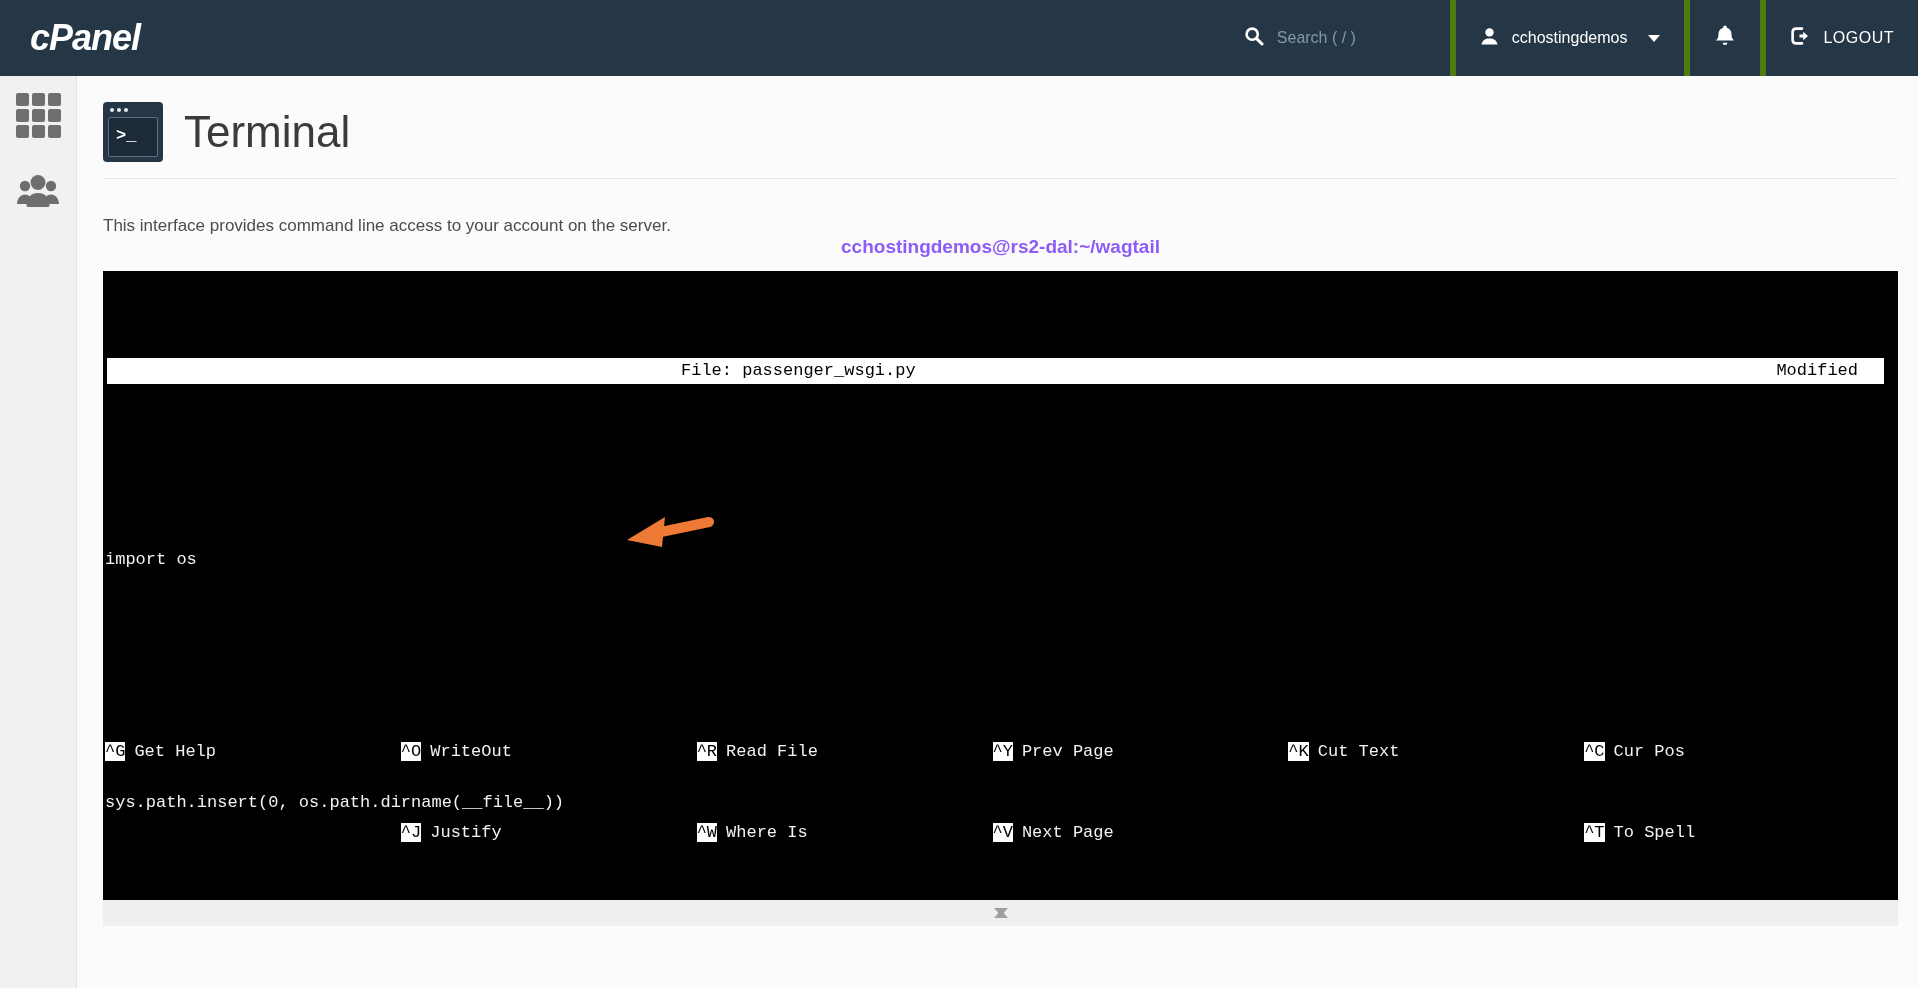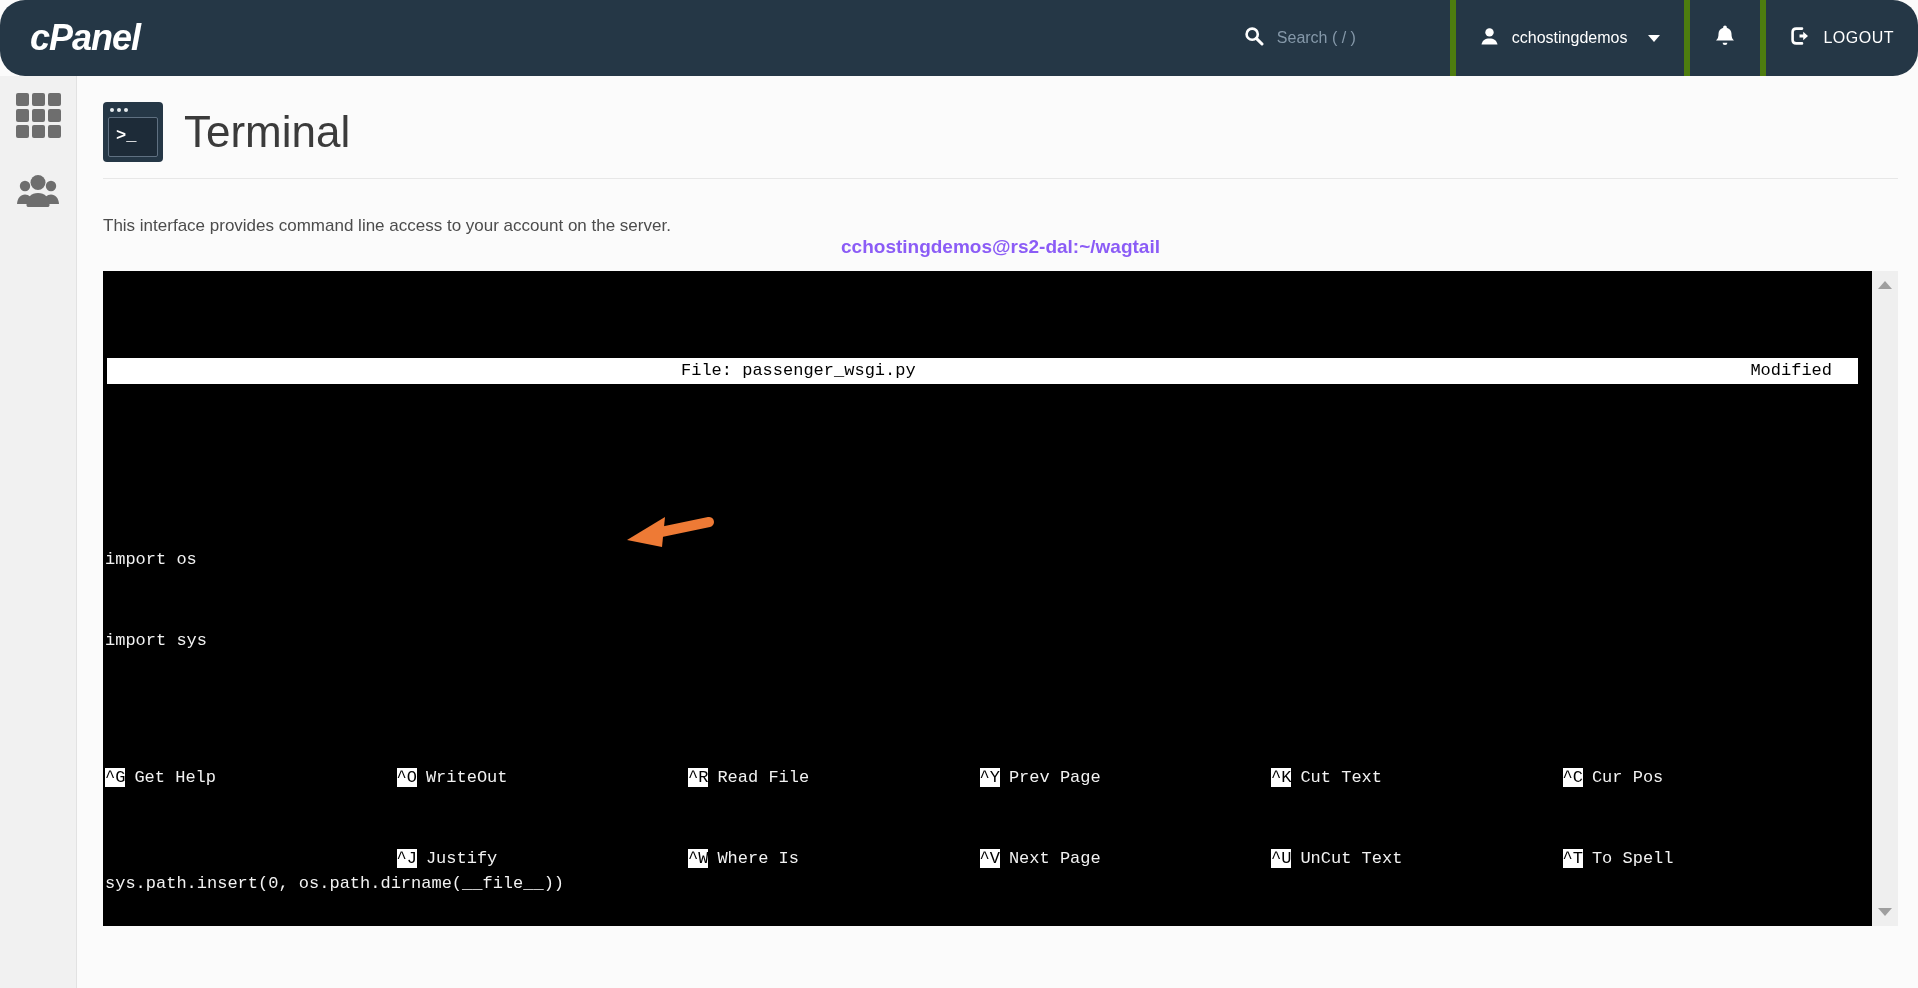--- a/index.html
+++ b/index.html
@@ -7,21 +7,21 @@
   body {
     font-family:"Liberation Sans", sans-serif;
     background:#fbfbfb;
     overflow:hidden;
     position:relative;
   }
 
   
   .navbar {
     height:76px; background:#253746; color:#fff;
-    display:flex; align-items:stretch; justify-content:space-between;border-radius:25px;
+    display:flex; align-items:stretch; justify-content:space-between;
   }
   .logo {
     display:flex; align-items:center; padding-left:30px;
     font-size:36px; font-weight:700; font-style:italic; letter-spacing:-1px;
     cursor:pointer;
   }
   .nav-right { display:flex; align-items:stretch; }
   .nav-group {
     display:flex; align-items:center; gap:13px;
     padding:0 24px; border-left:6px solid #4d7c0f; cursor:pointer;
@@ -71,21 +71,21 @@
   .header-divider { border-bottom:1px solid #e7e7e7; margin-top:16px; }
   .page-description { margin-top:37px; font-size:17px; color:#4c4c4c; }
 
   .session-title {
     text-align:center;
     font-size:19px; font-weight:700; color:#8b5cf6;
   }
 
   
   .terminal-wrap {
-    margin-top:13px; height:655px; display:flex; position:relative;
+    margin-top:13px; height:655px; display:flex; position:relative;flex-direction:column;
   }
   .terminal {
     flex:1; background:#000; color:#f2f2f2; position:relative;
     font-family:"Liberation Mono","DejaVu Sans Mono",monospace;
     font-size:17px; line-height:27px; padding-top:6px; cursor:text;
     white-space:pre; overflow:hidden;
   }
   .nano-bar {
     height:26px; line-height:26px; background:#fff; color:#000;
     margin:0 14px 0 4px; position:relative;
@@ -228,21 +228,20 @@
     <div class="terminal">
 
       <div class="nano-bar">
         <span class="nano-version">GNU nano 2.3.1</span>
         <span class="nano-file">File: passenger_wsgi.py</span>
         <span class="nano-modified">Modified</span>
       </div>
 
       <div class="code-area">
         <div class="code-line">import os</div>
-        <div class="code-line">import sys</div>
         <div class="code-line"></div>
         <div class="code-line"></div>
         <div class="code-line">sys.path.insert(0, os.path.dirname(__file__))</div>
         
         
         
         
       </div>
 
       <div class="shortcuts">
@@ -256,21 +255,20 @@
         <div>
           <div class="sc-row"><span class="sc-key">^R</span><span class="sc-label">Read File</span></div>
           <div class="sc-row"><span class="sc-key">^W</span><span class="sc-label">Where Is</span></div>
         </div>
         <div>
           <div class="sc-row"><span class="sc-key">^Y</span><span class="sc-label">Prev Page</span></div>
           <div class="sc-row"><span class="sc-key">^V</span><span class="sc-label">Next Page</span></div>
         </div>
         <div>
           <div class="sc-row"><span class="sc-key">^K</span><span class="sc-label">Cut Text</span></div>
-          <div class="sc-row"><span class="sc-key">^U</span><span class="sc-label">UnCut Text</span></div>
         </div>
         <div>
           <div class="sc-row"><span class="sc-key">^C</span><span class="sc-label">Cur Pos</span></div>
           <div class="sc-row"><span class="sc-key">^T</span><span class="sc-label">To Spell</span></div>
         </div>
       </div>
     </div>
 
     <div class="term-scrollbar">
       <span class="scroll-up"></span>

